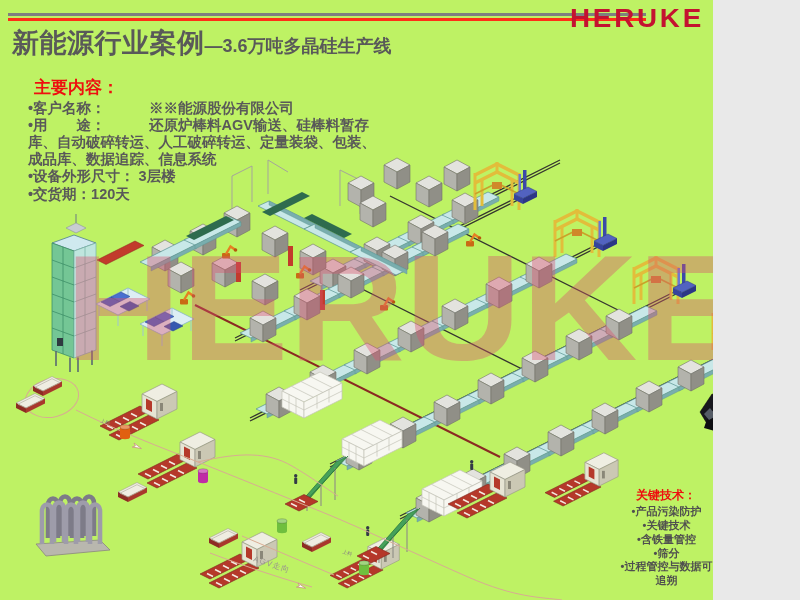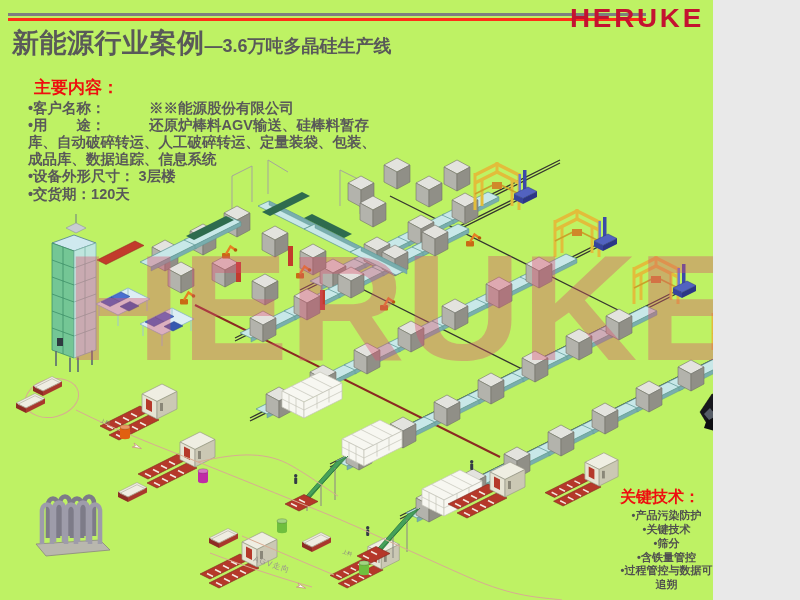--- a/index.html
+++ b/index.html
@@ -9,21 +9,21 @@
   .hline.gray{top:13px;height:3px;background:#7f7f7f;}
   .hline.red{top:18px;height:3px;background:#ff2d16;}
   .logo-svg{position:absolute;right:5px;top:3px;z-index:4;}
   .title{position:absolute;left:12px;top:25px;z-index:4;color:#595959;font-weight:bold;white-space:nowrap;}
   .title .main{font-size:27px;letter-spacing:0.5px;}
   .title .sub{font-size:18px;}
   .content{position:absolute;left:28px;top:76px;width:352px;z-index:4;}
   .content .hd{color:#ee0f0f;font-weight:bold;font-size:17px;margin:0 0 1px 6px;}
   .content .ln{color:#595959;font-weight:bold;font-size:14.5px;line-height:1.18;}
   .keytech{position:absolute;left:620px;top:487px;z-index:4;}
-  .keytech .hd{color:#ee0f0f;font-weight:bold;font-size:16px;margin:0 0 1px 0;}
+  .keytech .hd{color:#ee0f0f;font-weight:bold;font-size:12px;margin:0 0 1px 16px;}
   .keytech .ln{color:#4f4f4f;font-weight:bold;font-size:11px;line-height:1.26;text-align:center;}
   svg.diagram{position:absolute;left:0;top:0;z-index:1;}
 </style>
 </head>
 <body>
 
 <div class="slide">
 
   <div class="hline gray"></div>
   <div class="hline red"></div>
@@ -43,22 +43,22 @@
     <div class="ln">库、自动破碎转运、人工破碎转运、定量装袋、包装、</div>
     <div class="ln">成品库、数据追踪、信息系统</div>
     <div class="ln">•设备外形尺寸：  3层楼</div>
     <div class="ln">•交货期：120天</div>
   </div>
 
   <div class="keytech">
     <div class="hd">关键技术：</div>
     <div class="ln">•产品污染防护</div>
     <div class="ln">•关键技术</div>
+    <div class="ln">•含铁量管控</div>
     <div class="ln">•筛分</div>
-    <div class="ln">•含铁量管控</div>
     <div class="ln">•过程管控与数据可追朔</div>
   </div>
 
   <svg class="diagram" width="800" height="600" viewBox="0 0 800 600">
     <defs>
       <g id="mbox">
         <polygon points="0,7 13,0 26,7 13,14" fill="#e3e3de" stroke="#72726a" stroke-width="0.6"></polygon>
         <polygon points="0,7 13,14 13,31 0,24" fill="#b3b3ac" stroke="#72726a" stroke-width="0.6"></polygon>
         <polygon points="13,14 26,7 26,24 13,31" fill="#908f87" stroke="#72726a" stroke-width="0.6"></polygon>
       </g>

